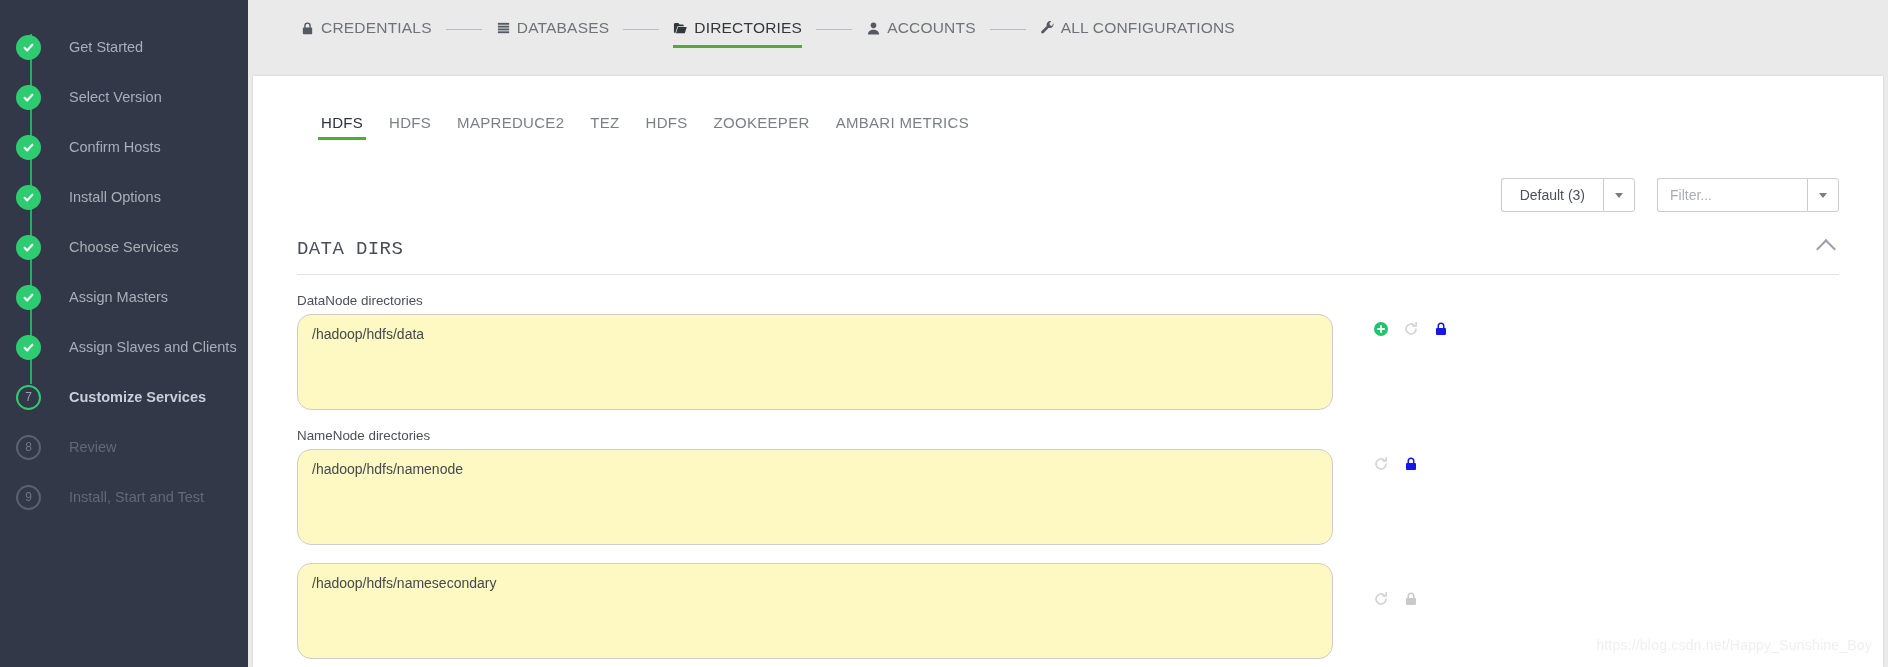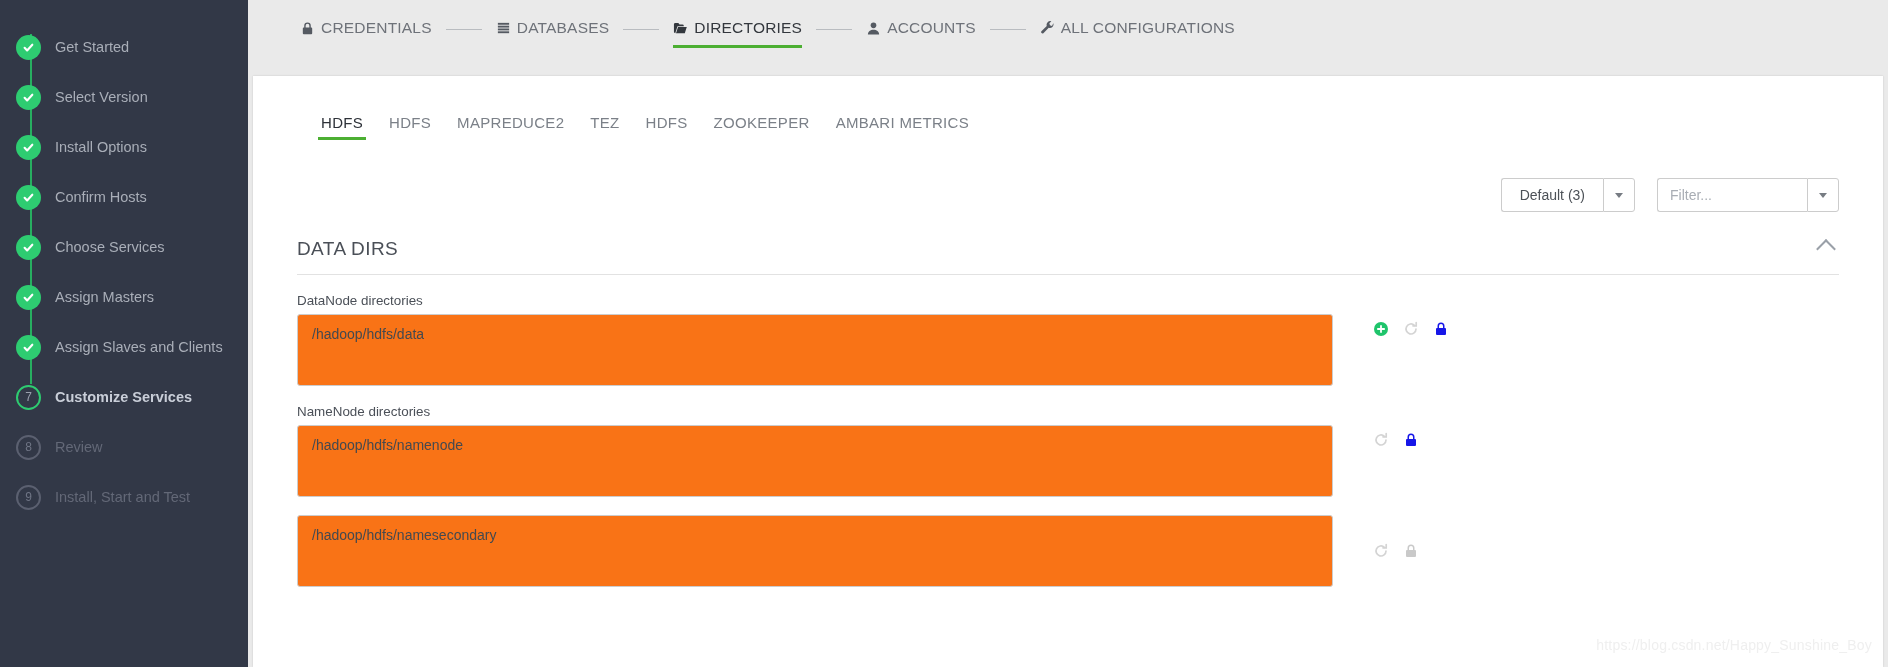--- a/index.html
+++ b/index.html
@@ -53,21 +53,21 @@
     color: #9aa0ad;
     font-size: 12px;
   }
   .wiz-badge.pending {
     background: #323847;
     border: 2px solid #5b6070;
     color: #6f7585;
     font-size: 12px;
   }
   .wiz-label {
-    margin-left: 14px;
+    margin-left: 28px;
     font-size: 14.5px;
     color: #a9aeb8;
     white-space: nowrap;
   }
   .wiz-item.current .wiz-label { color: #c9ced8; font-weight: bold; }
   .wiz-item.pending .wiz-label { color: #636877; }
 
   
   .main {
     flex: 1;
@@ -200,20 +200,21 @@
     padding-bottom: 14px;
     border-bottom: 1px solid #e2e2e2;
     display: flex;
     align-items: center;
     justify-content: space-between;
   }
   .section-title {
     font-size: 19px;
     color: #4a4f57;
     letter-spacing: .4px;
+    font-family: Liberation Mono, monospace;
   }
   .chevron-up {
     width: 14px; height: 14px;
     border-left: 2px solid #9aa0a8;
     border-top: 2px solid #9aa0a8;
     transform: rotate(45deg);
     margin-right: 6px;
     cursor: pointer;
   }
 
@@ -224,30 +225,30 @@
     margin-bottom: 14px;
   }
   .field-main { width: 1036px; }
   .field-label {
     font-size: 13.4px;
     color: #4b5058;
     margin-bottom: 6px;
   }
   .field-area {
     width: 1036px;
-    height: 72px;
+    height: 96px;
     border: 1px solid #ccc;
-    border-radius: 3px;
+    border-radius: 14px;
     resize: none;
     font-size: 14px;
     color: #44494f;
     padding: 10px 14px;
     font-family: "Liberation Sans", sans-serif;
     outline: none;
-    background: #f97316;
+    background: #fef9c3;
     line-height: 1.4;
   }
   .field-actions {
     display: flex;
     align-items: center;
     gap: 14px;
     margin-left: 40px;
     margin-top: 28px;
   }
   .act { cursor: pointer; display: flex; align-items: center; }
@@ -286,29 +287,29 @@
             </svg>
           </span>
           <span class="wiz-label">Select Version</span>
         </li>
         <li class="wiz-item done">
           <span class="wiz-badge done">
             <svg width="13" height="13" viewBox="0 0 16 16" fill="none" stroke="#fff" stroke-width="2.6" stroke-linecap="round" stroke-linejoin="round">
               <path d="M3.2 8.4l3.1 3.2 6.4-7"></path>
             </svg>
           </span>
+          <span class="wiz-label">Confirm Hosts</span>
+        </li>
+        <li class="wiz-item done">
+          <span class="wiz-badge done">
+            <svg width="13" height="13" viewBox="0 0 16 16" fill="none" stroke="#fff" stroke-width="2.6" stroke-linecap="round" stroke-linejoin="round">
+              <path d="M3.2 8.4l3.1 3.2 6.4-7"></path>
+            </svg>
+          </span>
           <span class="wiz-label">Install Options</span>
-        </li>
-        <li class="wiz-item done">
-          <span class="wiz-badge done">
-            <svg width="13" height="13" viewBox="0 0 16 16" fill="none" stroke="#fff" stroke-width="2.6" stroke-linecap="round" stroke-linejoin="round">
-              <path d="M3.2 8.4l3.1 3.2 6.4-7"></path>
-            </svg>
-          </span>
-          <span class="wiz-label">Confirm Hosts</span>
         </li>
         <li class="wiz-item done">
           <span class="wiz-badge done">
             <svg width="13" height="13" viewBox="0 0 16 16" fill="none" stroke="#fff" stroke-width="2.6" stroke-linecap="round" stroke-linejoin="round">
               <path d="M3.2 8.4l3.1 3.2 6.4-7"></path>
             </svg>
           </span>
           <span class="wiz-label">Choose Services</span>
         </li>
         <li class="wiz-item done">

